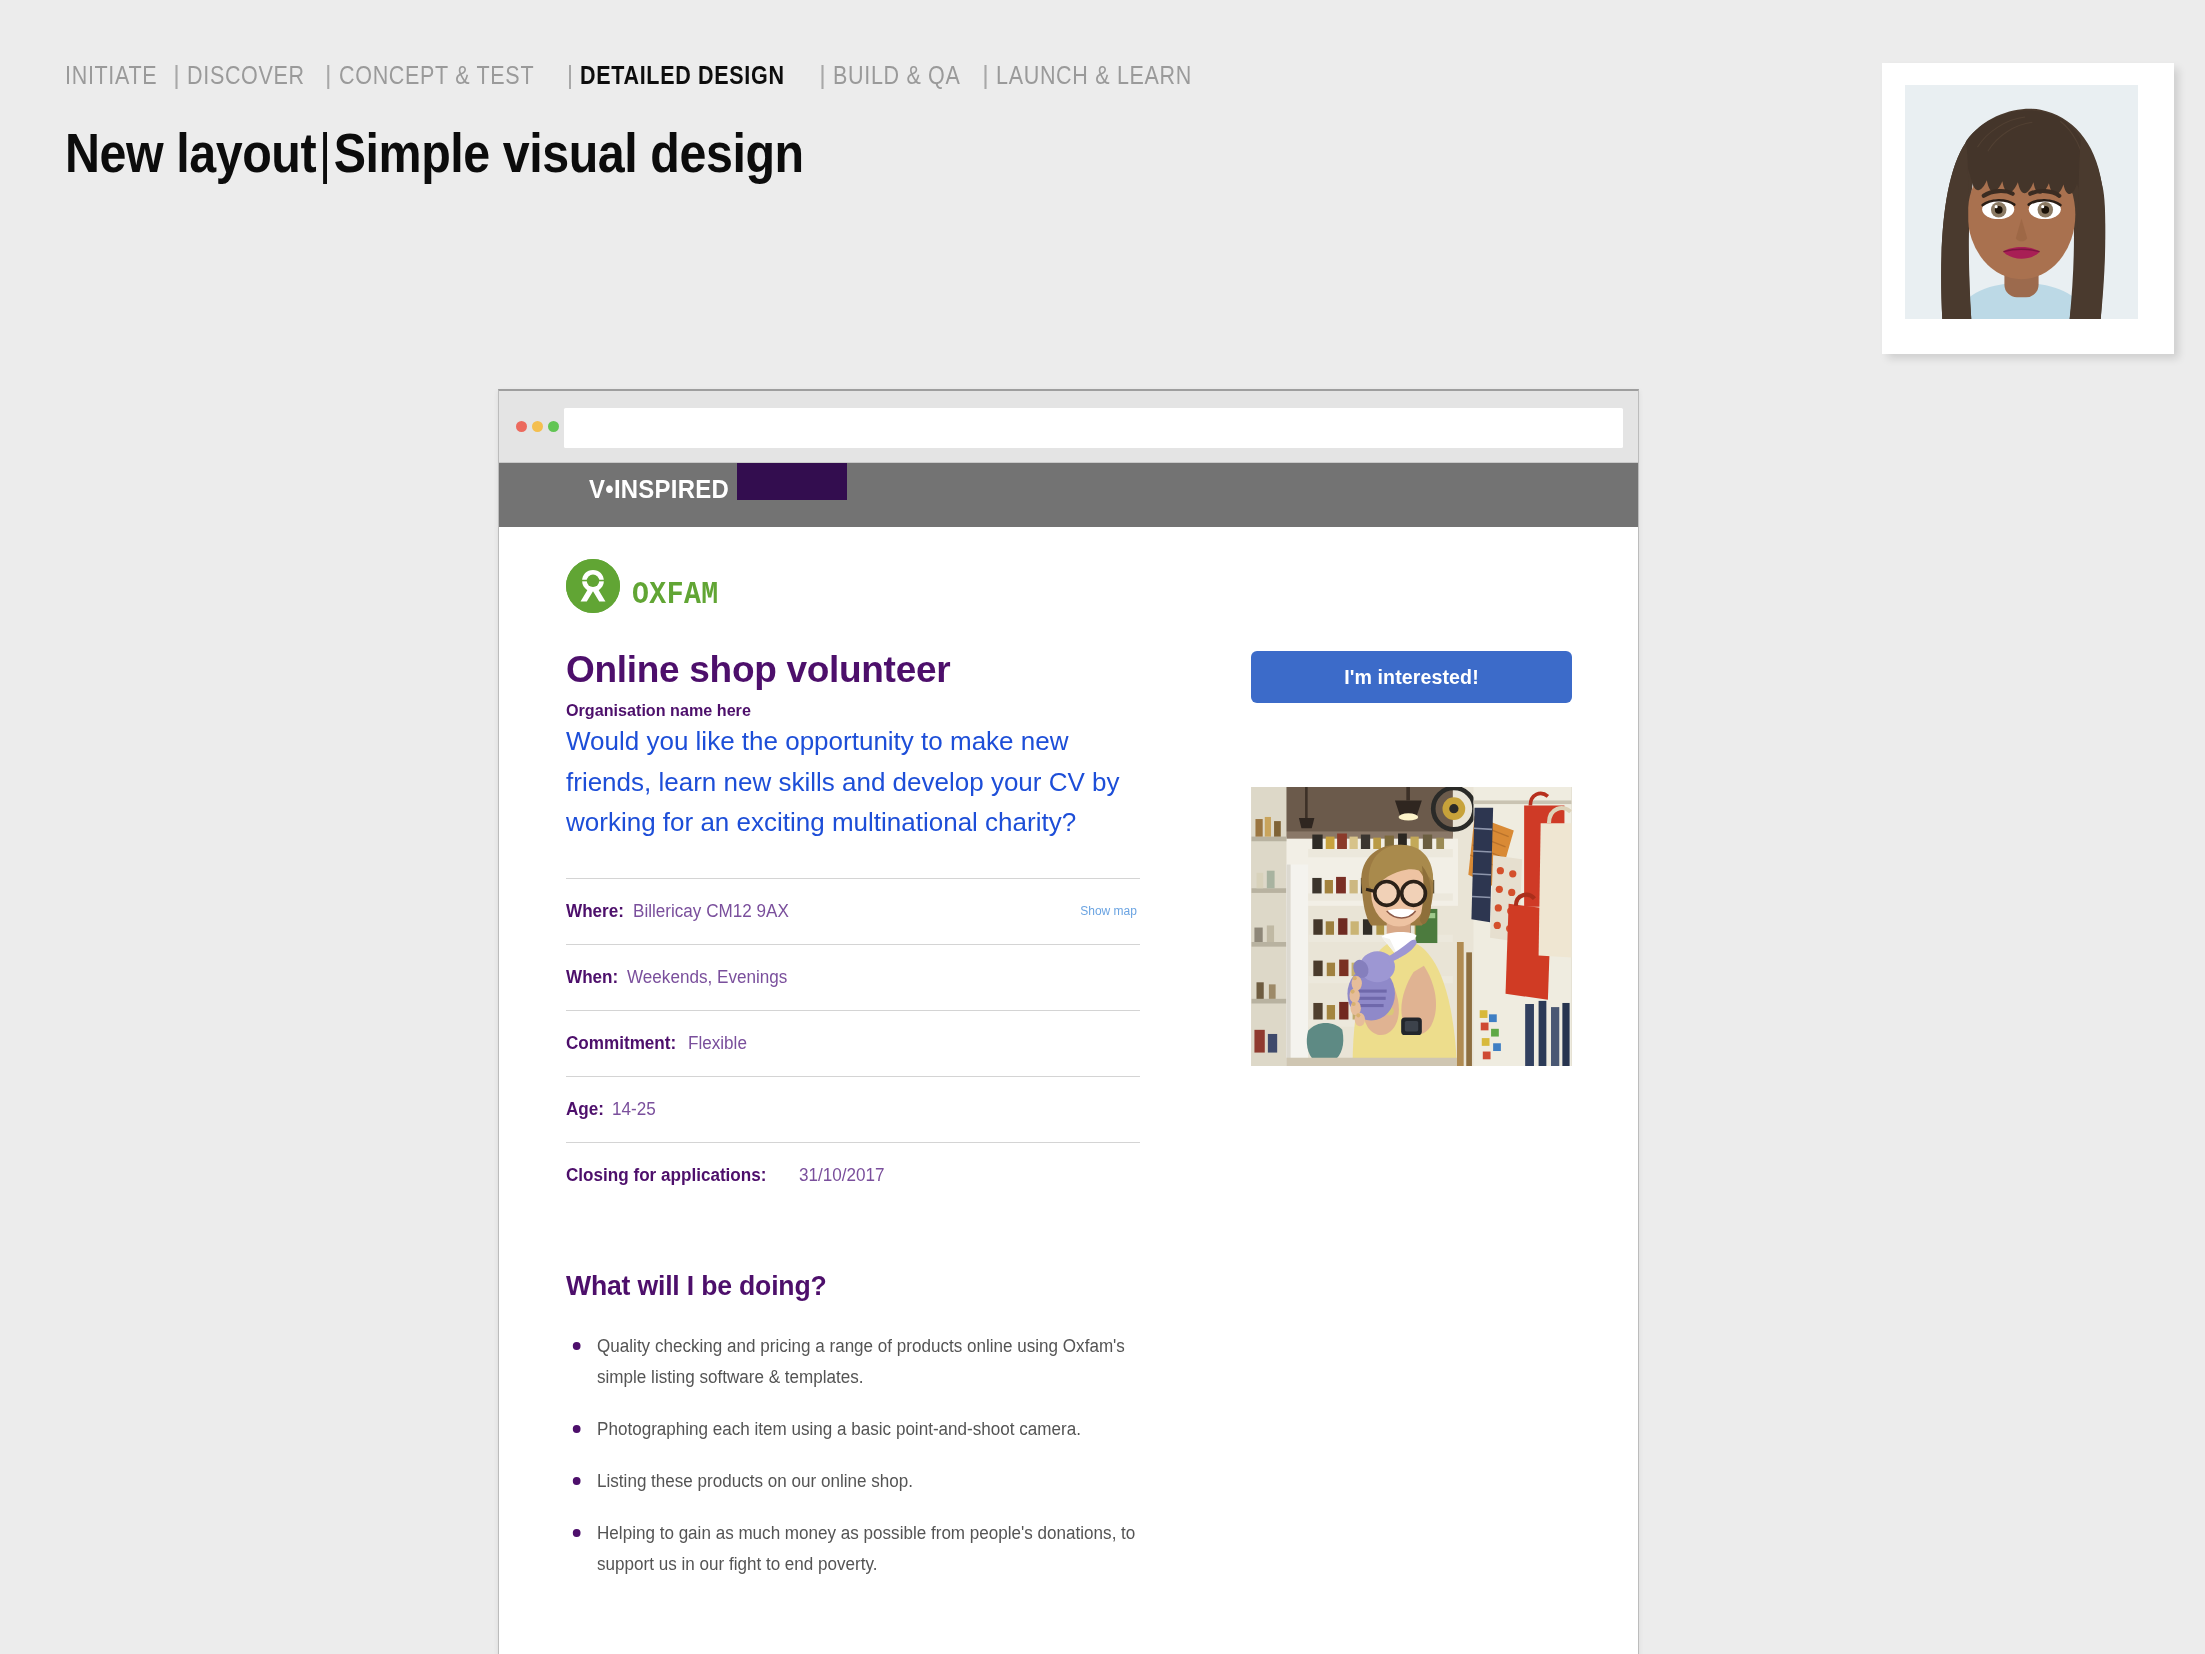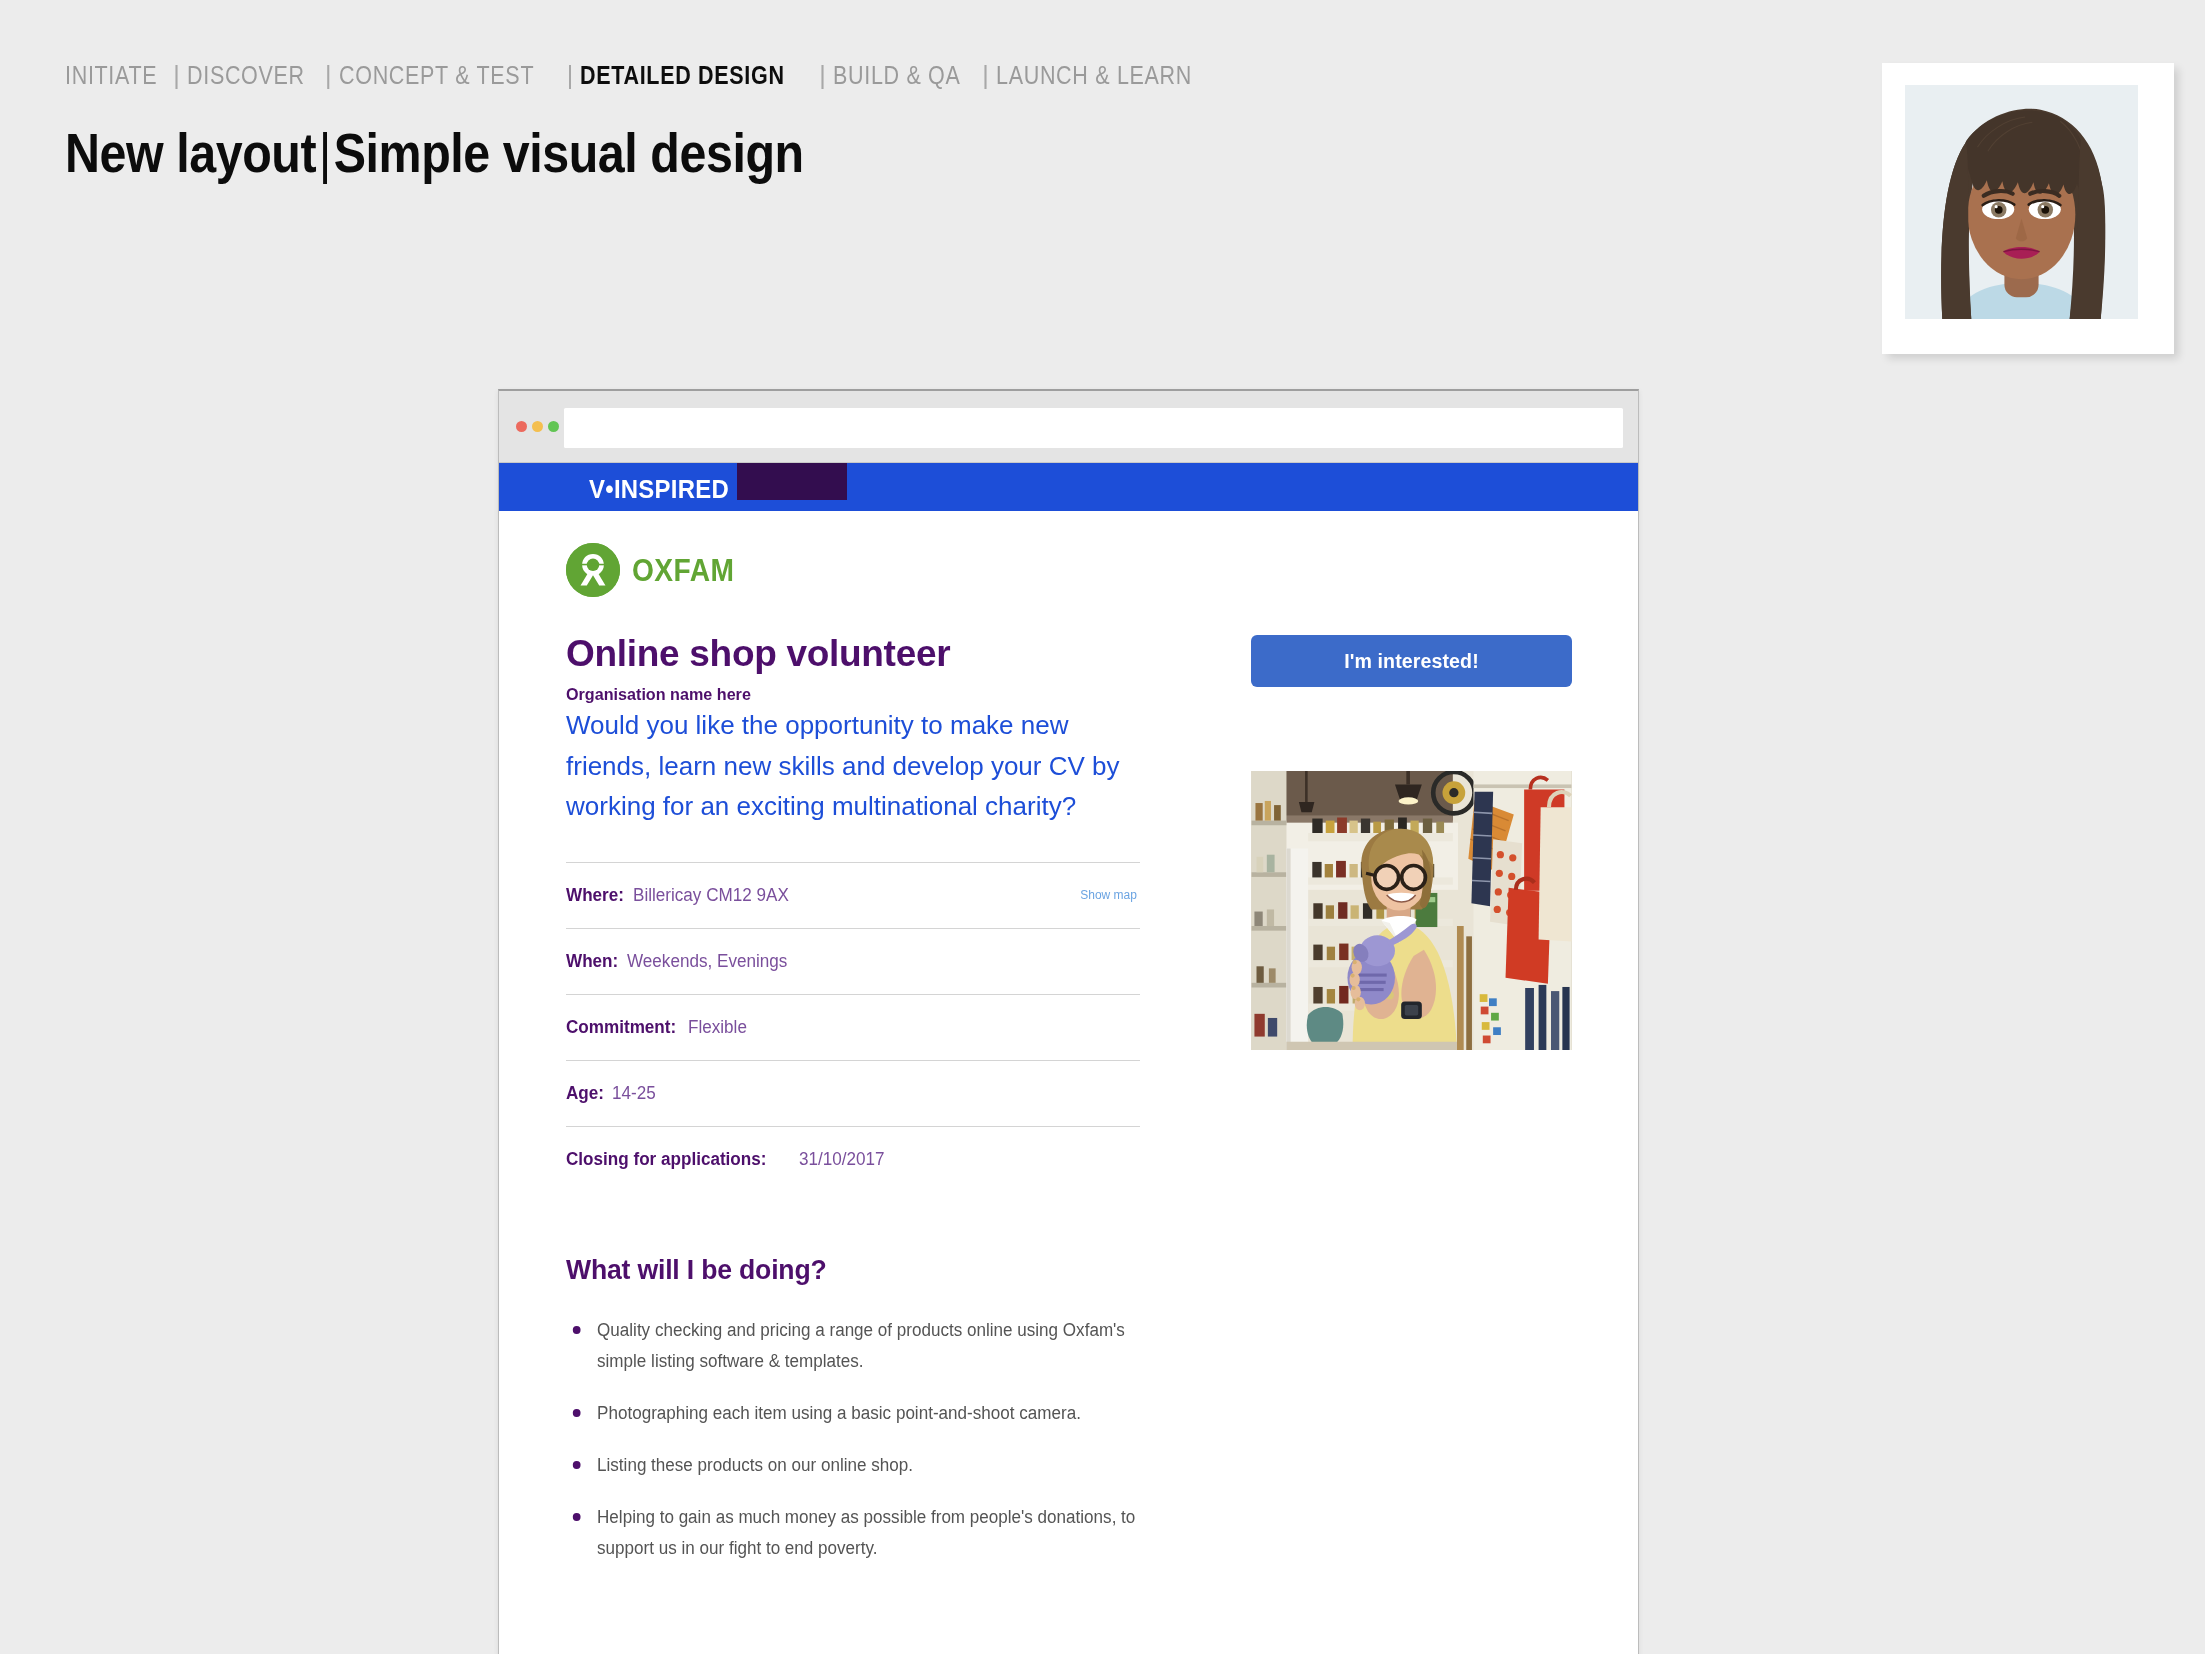--- a/index.html
+++ b/index.html
@@ -124,22 +124,22 @@
     left: 65px;
     right: 15.5px;
     height: 40px;
     background: #ffffff;
     border-radius: 1.6px;
   }
 
   
   .brand-bar {
     position: relative;
-    height: 48px;
-    background: #1d4ed8;
+    height: 64px;
+    background: #737373;
     padding-left: 45px;
   }
   .brand-block {
     position: absolute;
     top: 0; left: 238px;
     width: 110px;
     height: 37px;
     background: #330d4f;
   }
   .brand-logo {
@@ -161,21 +161,22 @@
     padding: 0;
     height: 1172px;
   }
 
   
   .oxfam {
     position: absolute;
     top: 32px;
     left: 67px;
     display: flex;
-    align-items: center;
+    align-items: flex-end;
+    font-family: Liberation Mono, monospace;
   }
   .oxfam-mark {
     width: 54px; height: 54px;
     border-radius: 50%;
     background: #61a534;
     position: relative;
   }
   .oxfam-mark svg { position: absolute; top: 0; left: 0; }
   .oxfam-word {
     margin-left: 12.4px;

